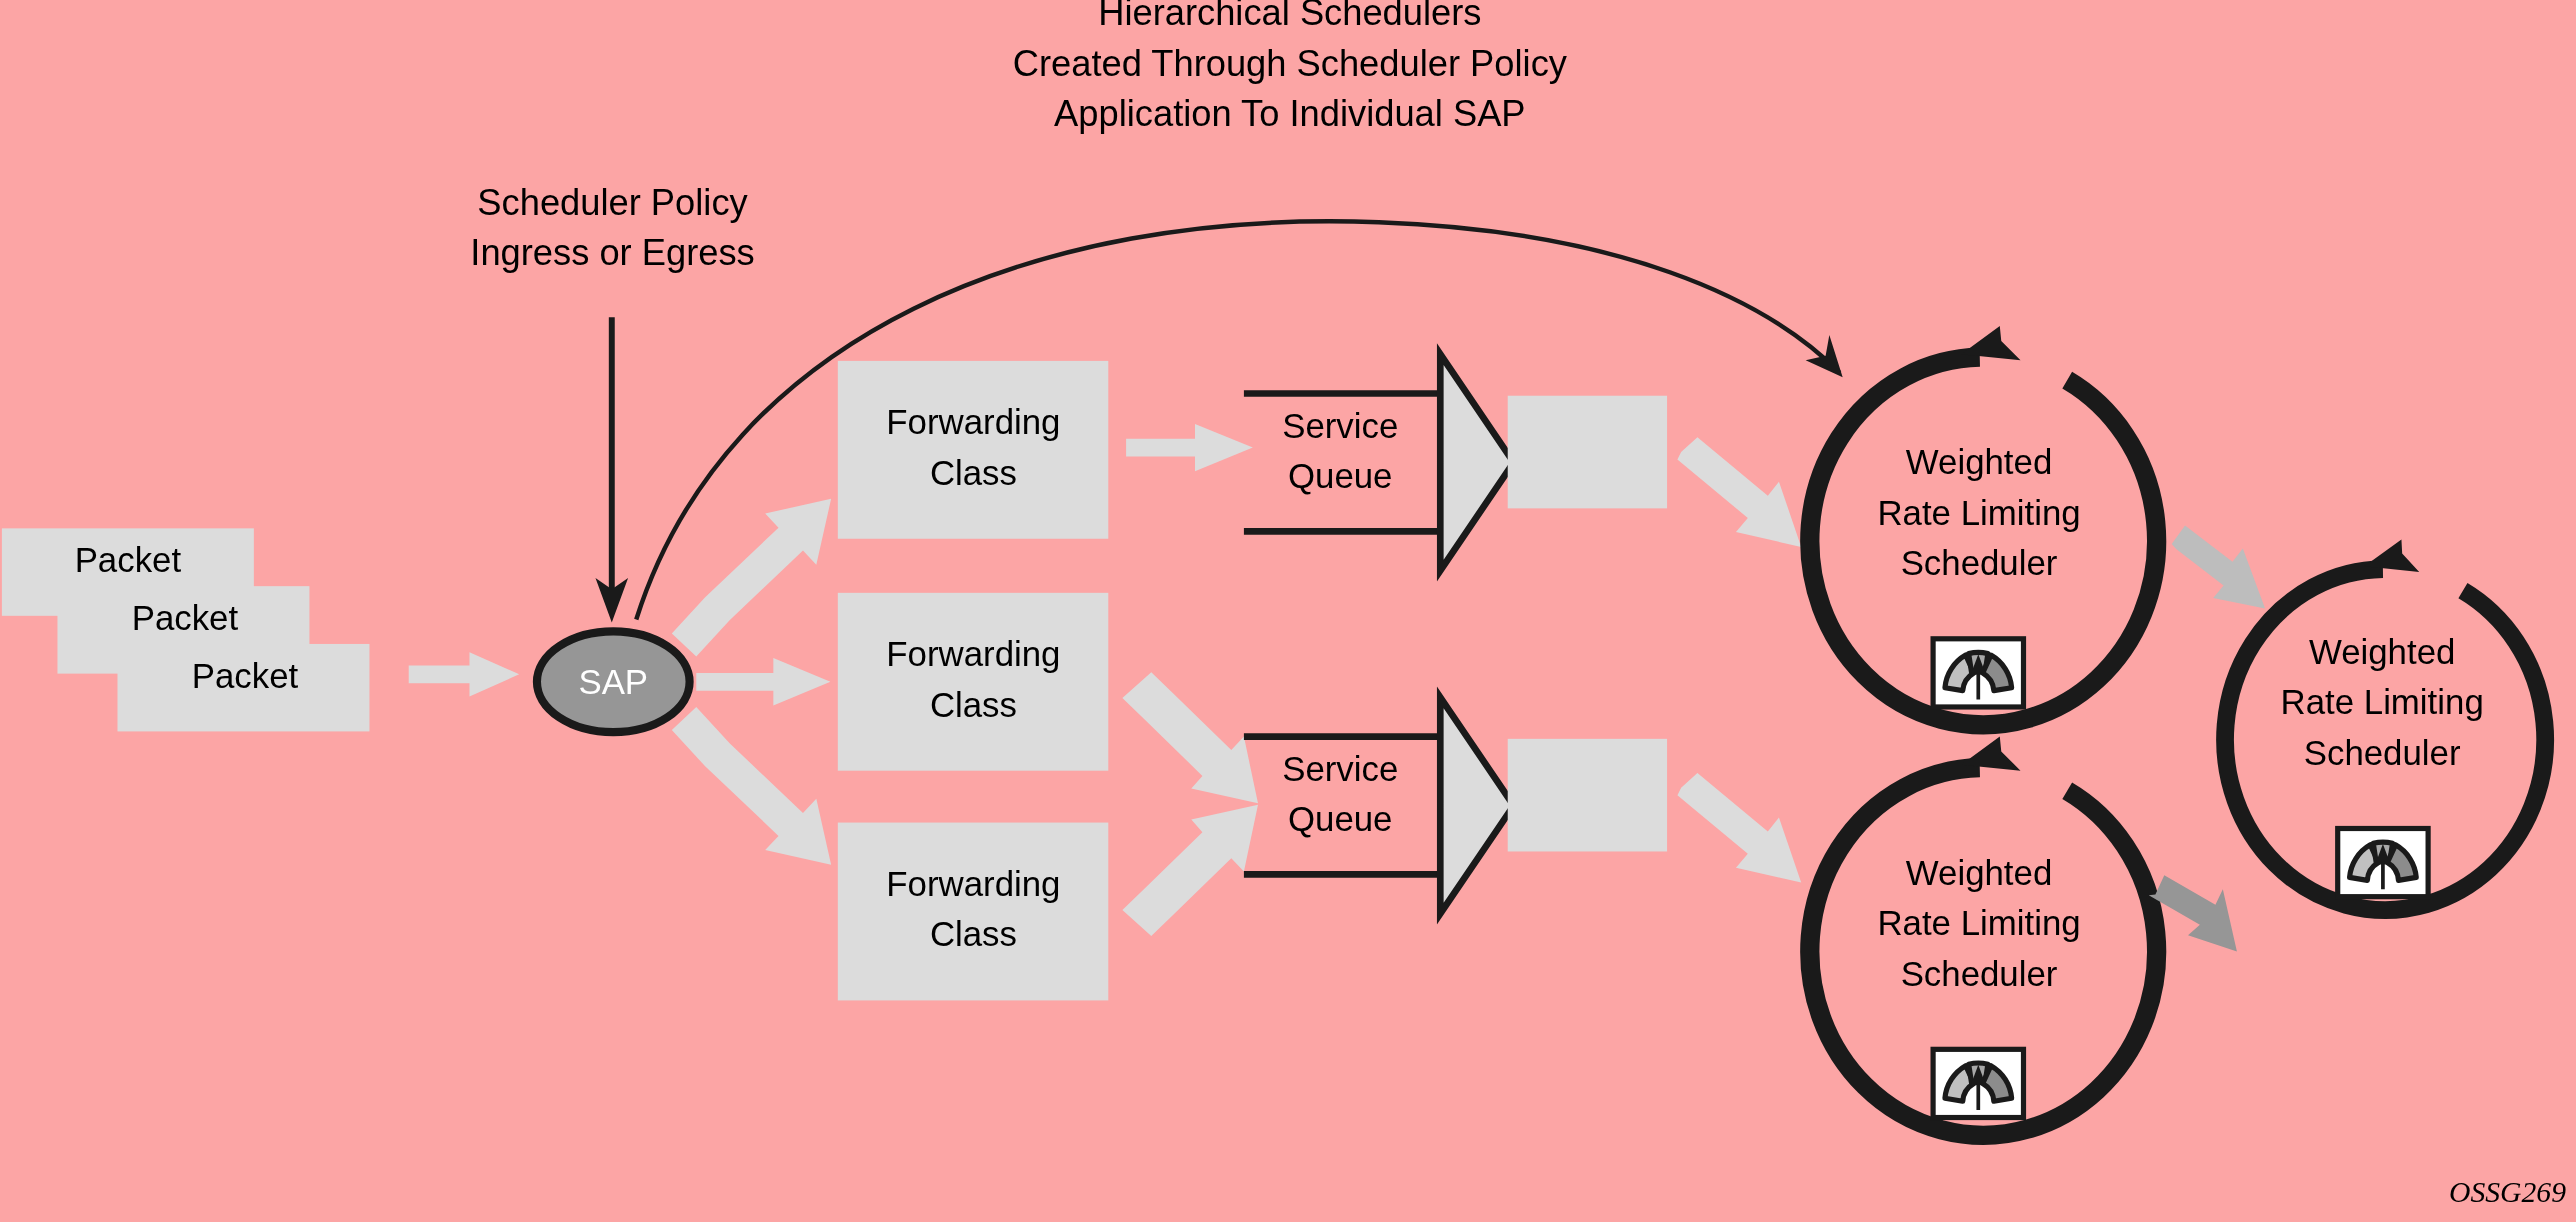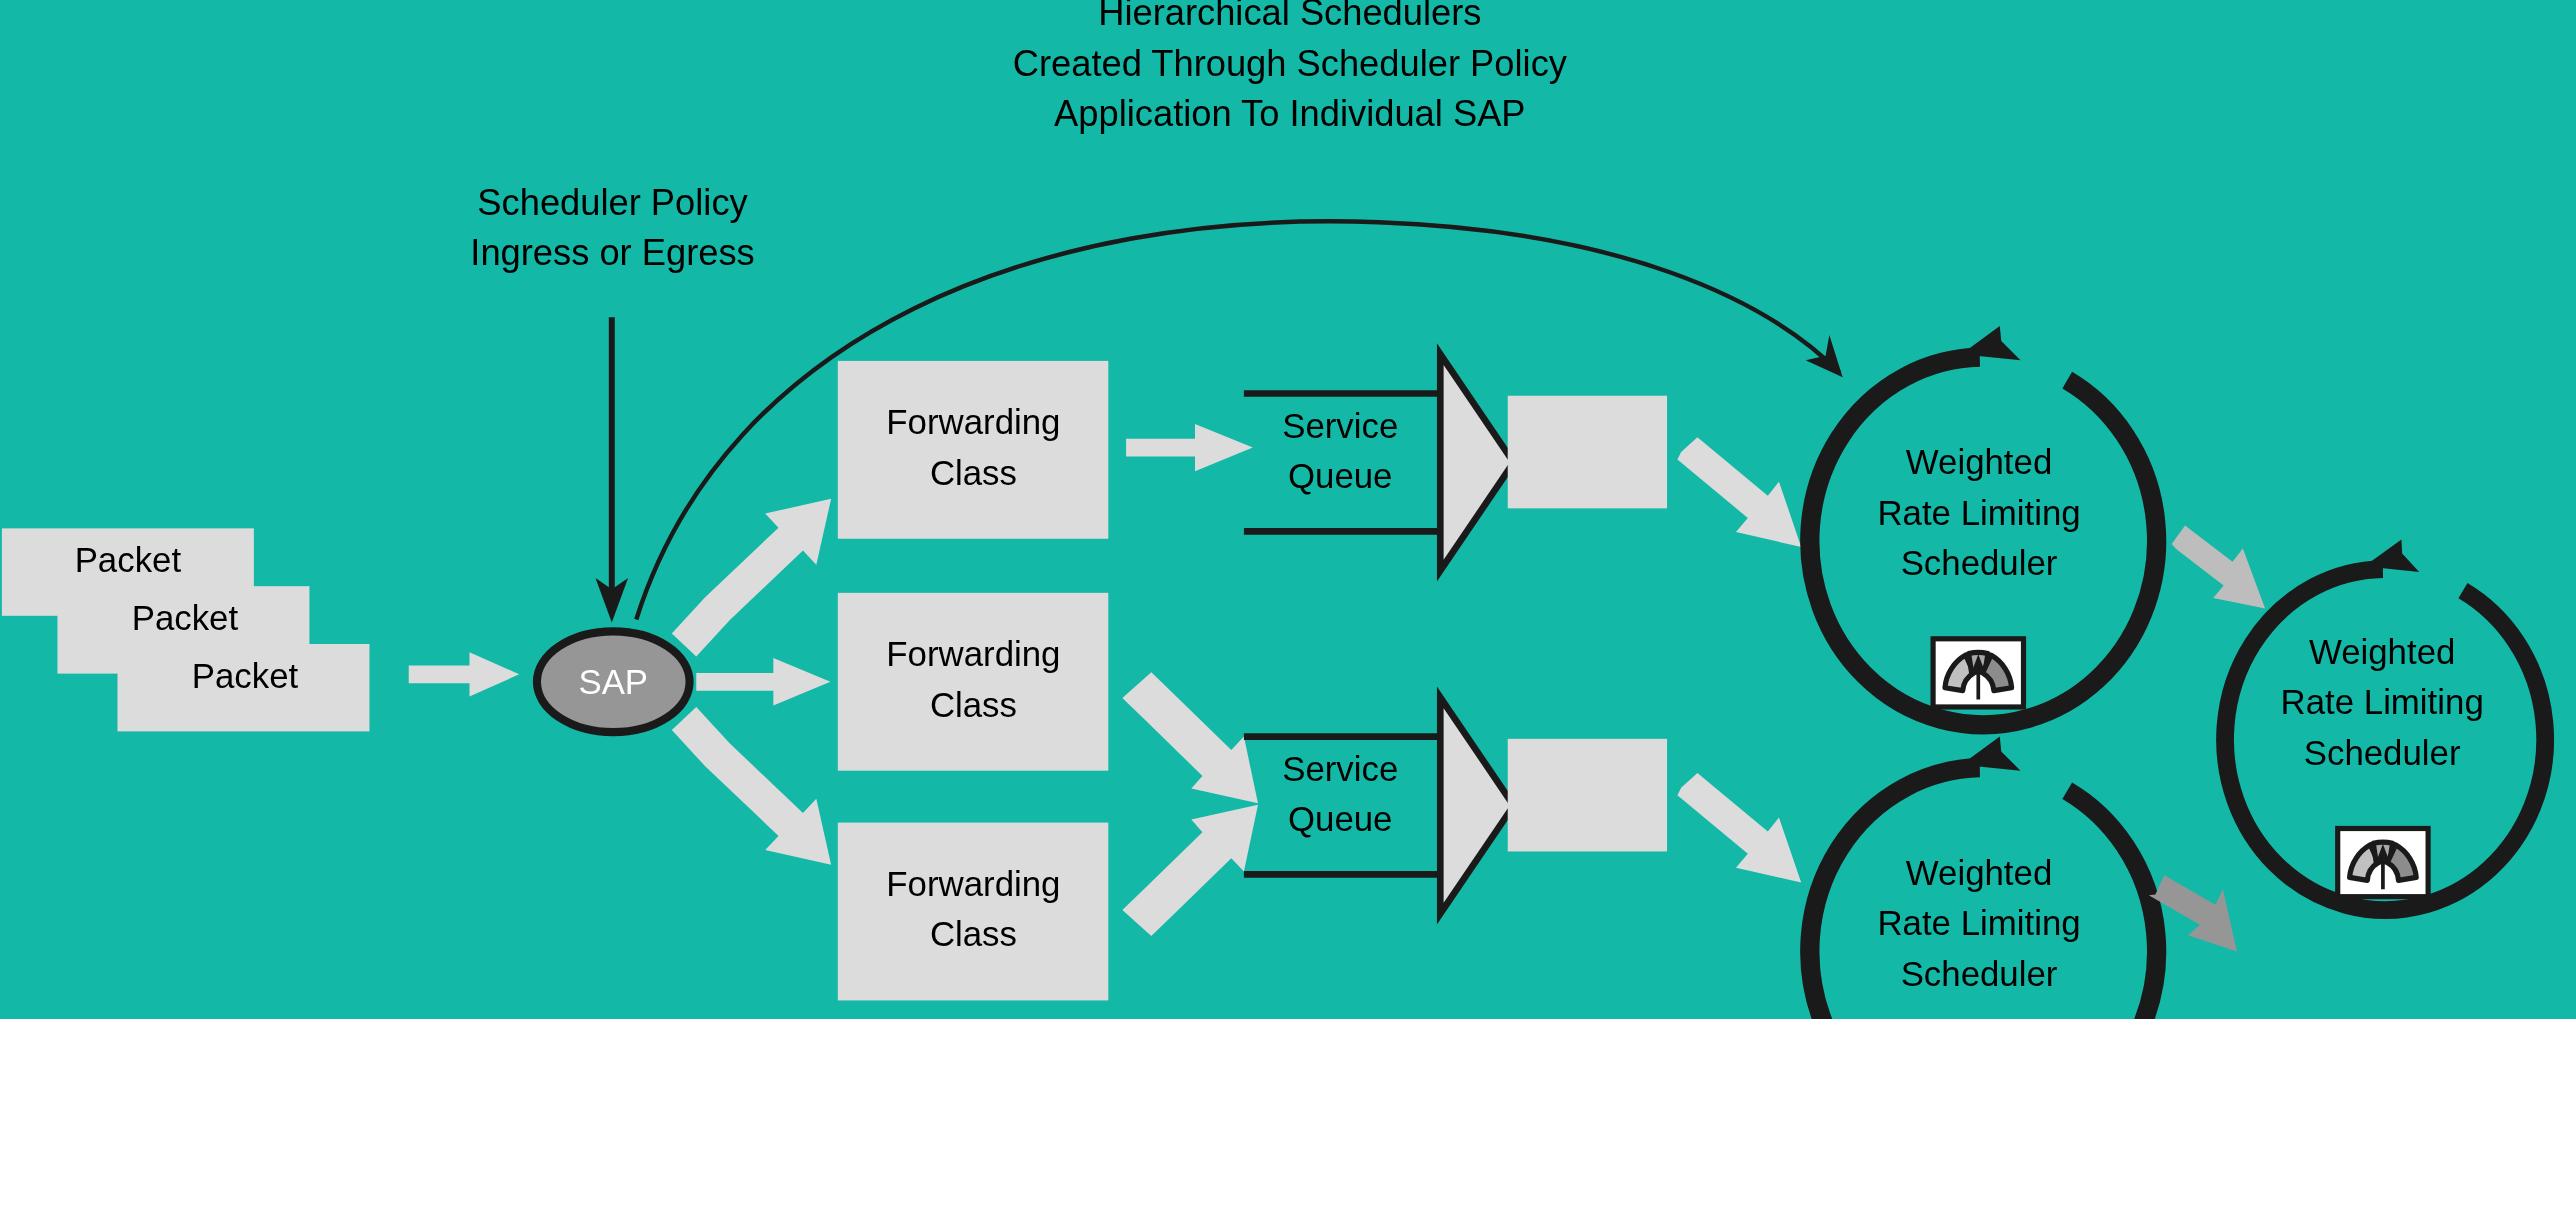--- a/index.html
+++ b/index.html
@@ -6,22 +6,22 @@
     margin: 0;
     padding: 0;
     background: #ffffff;
   }
   body {
     font-family: "Liberation Sans", sans-serif;
   }
   #stage {
     position: relative;
     width: 2576px;
-    height: 1019px;
-    background: #14b8a6;
+    height: 1222px;
+    background: #fca5a5;
     overflow: hidden;
   }
   #diagram-svg {
     position: absolute;
     left: 0;
     top: 0;
     width: 2576px;
     height: 1222px;
   }
   .dgm-text {

